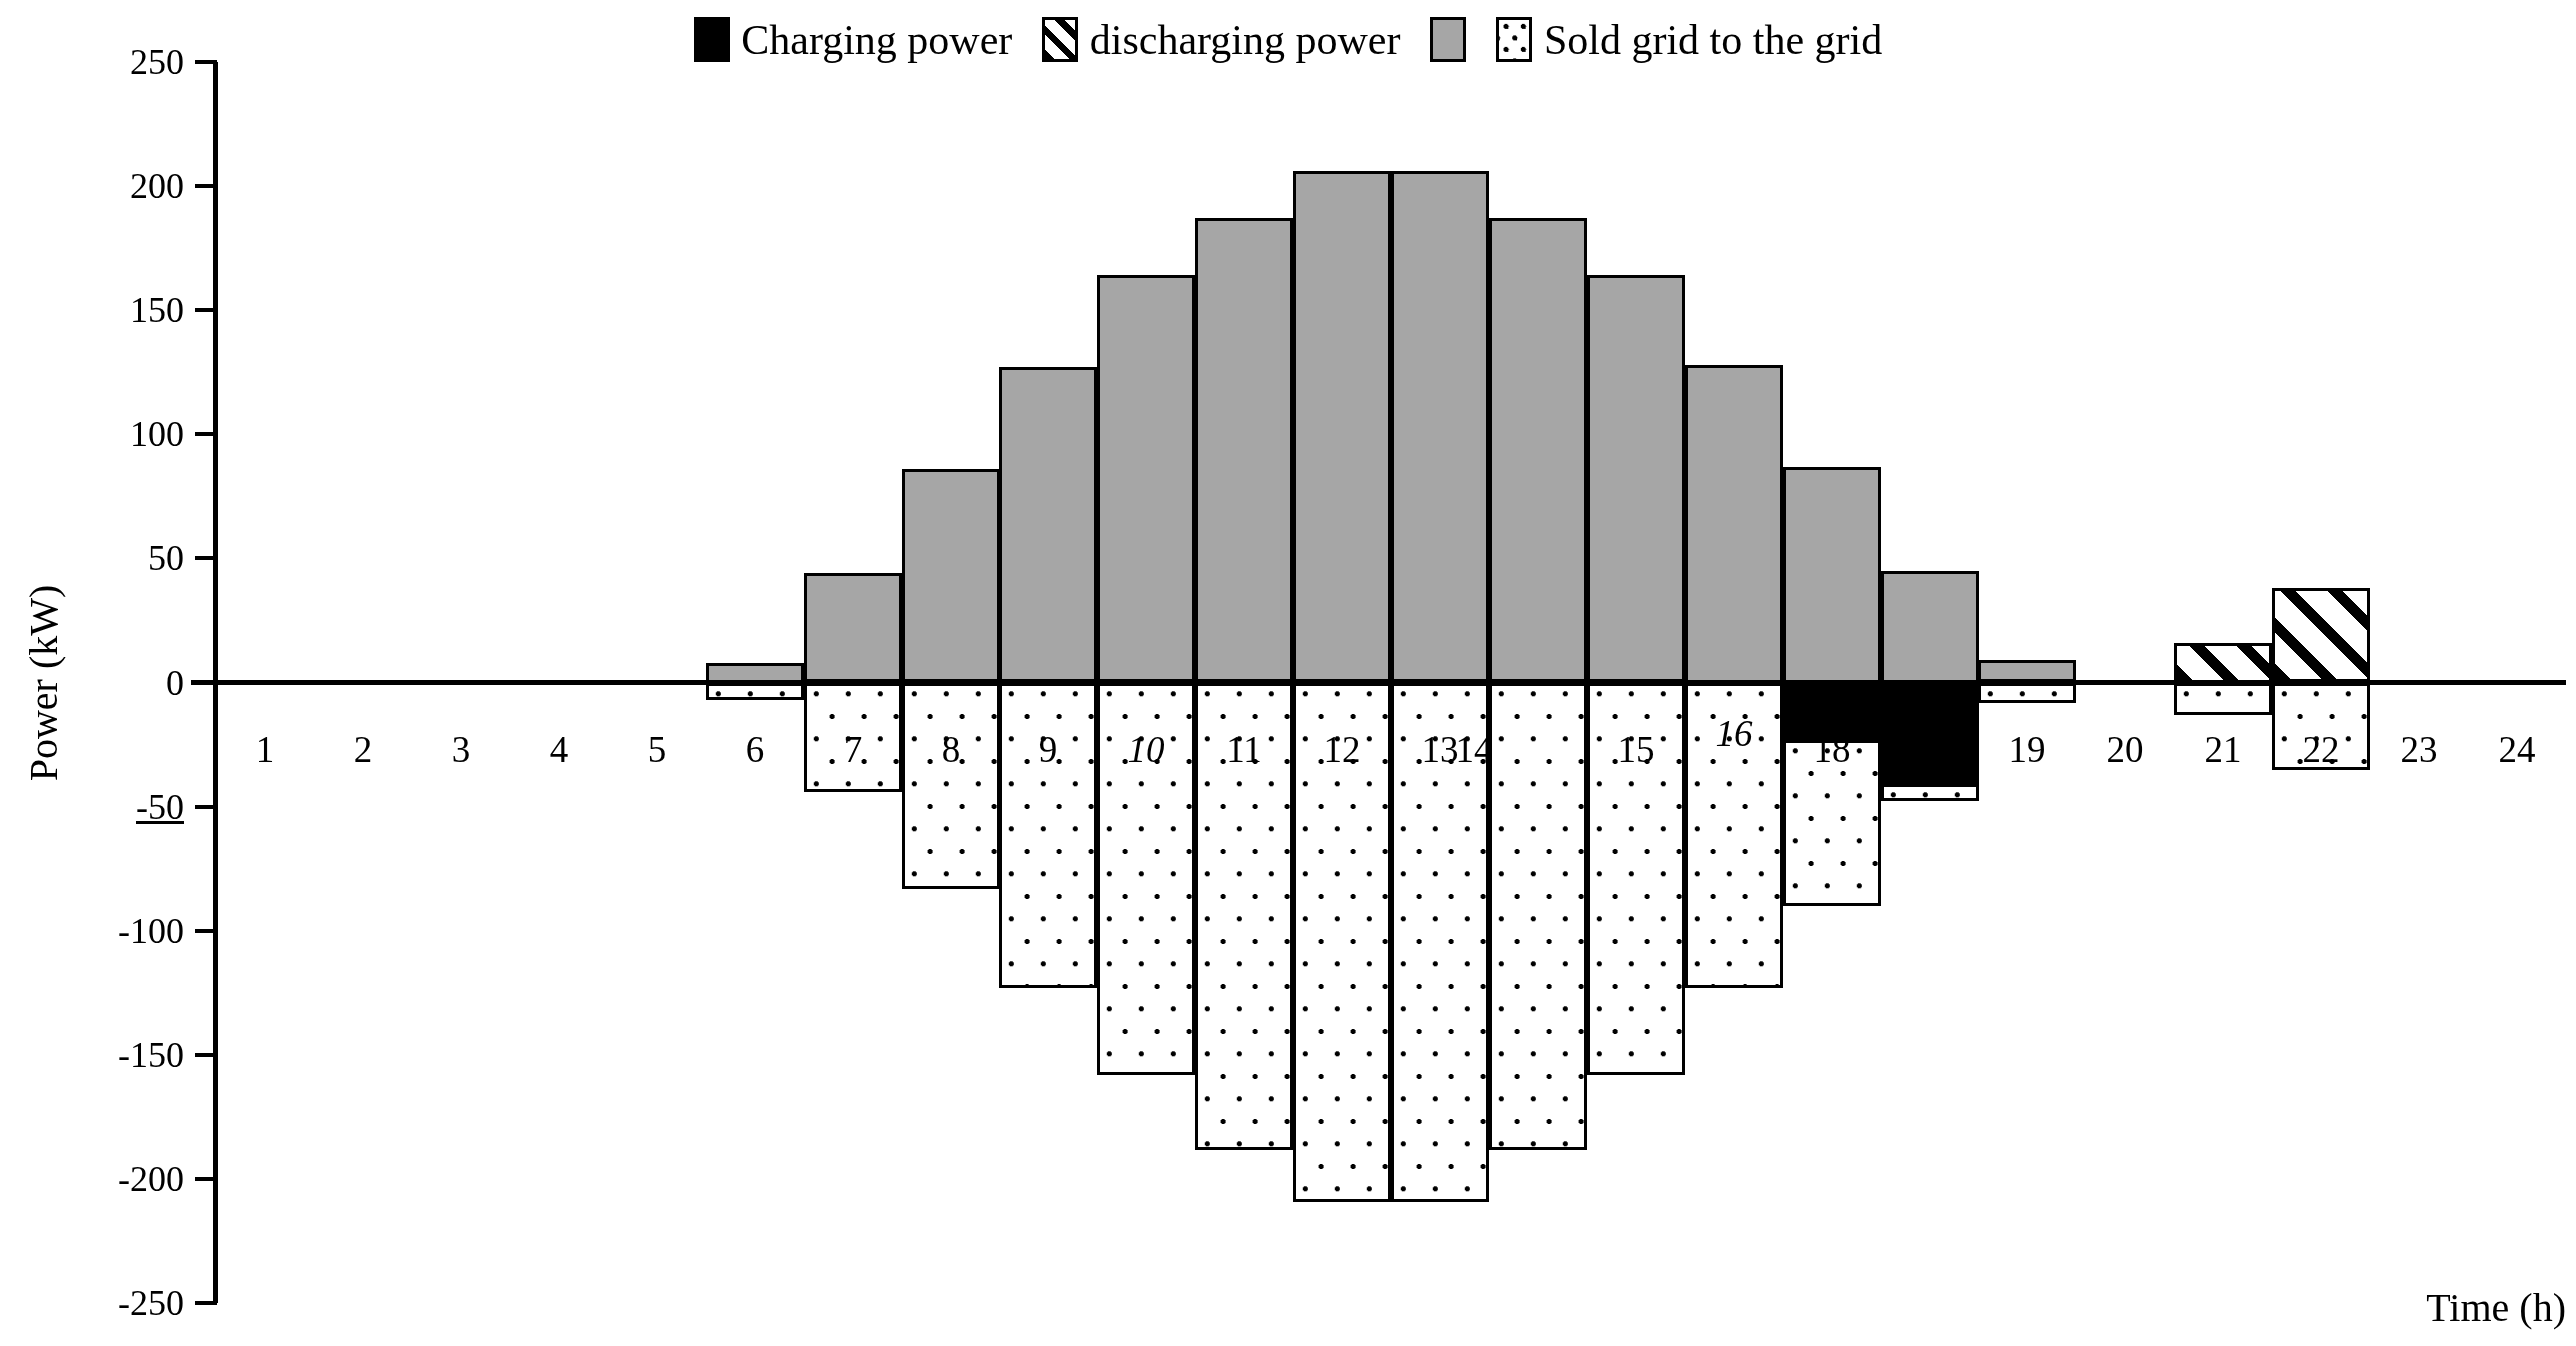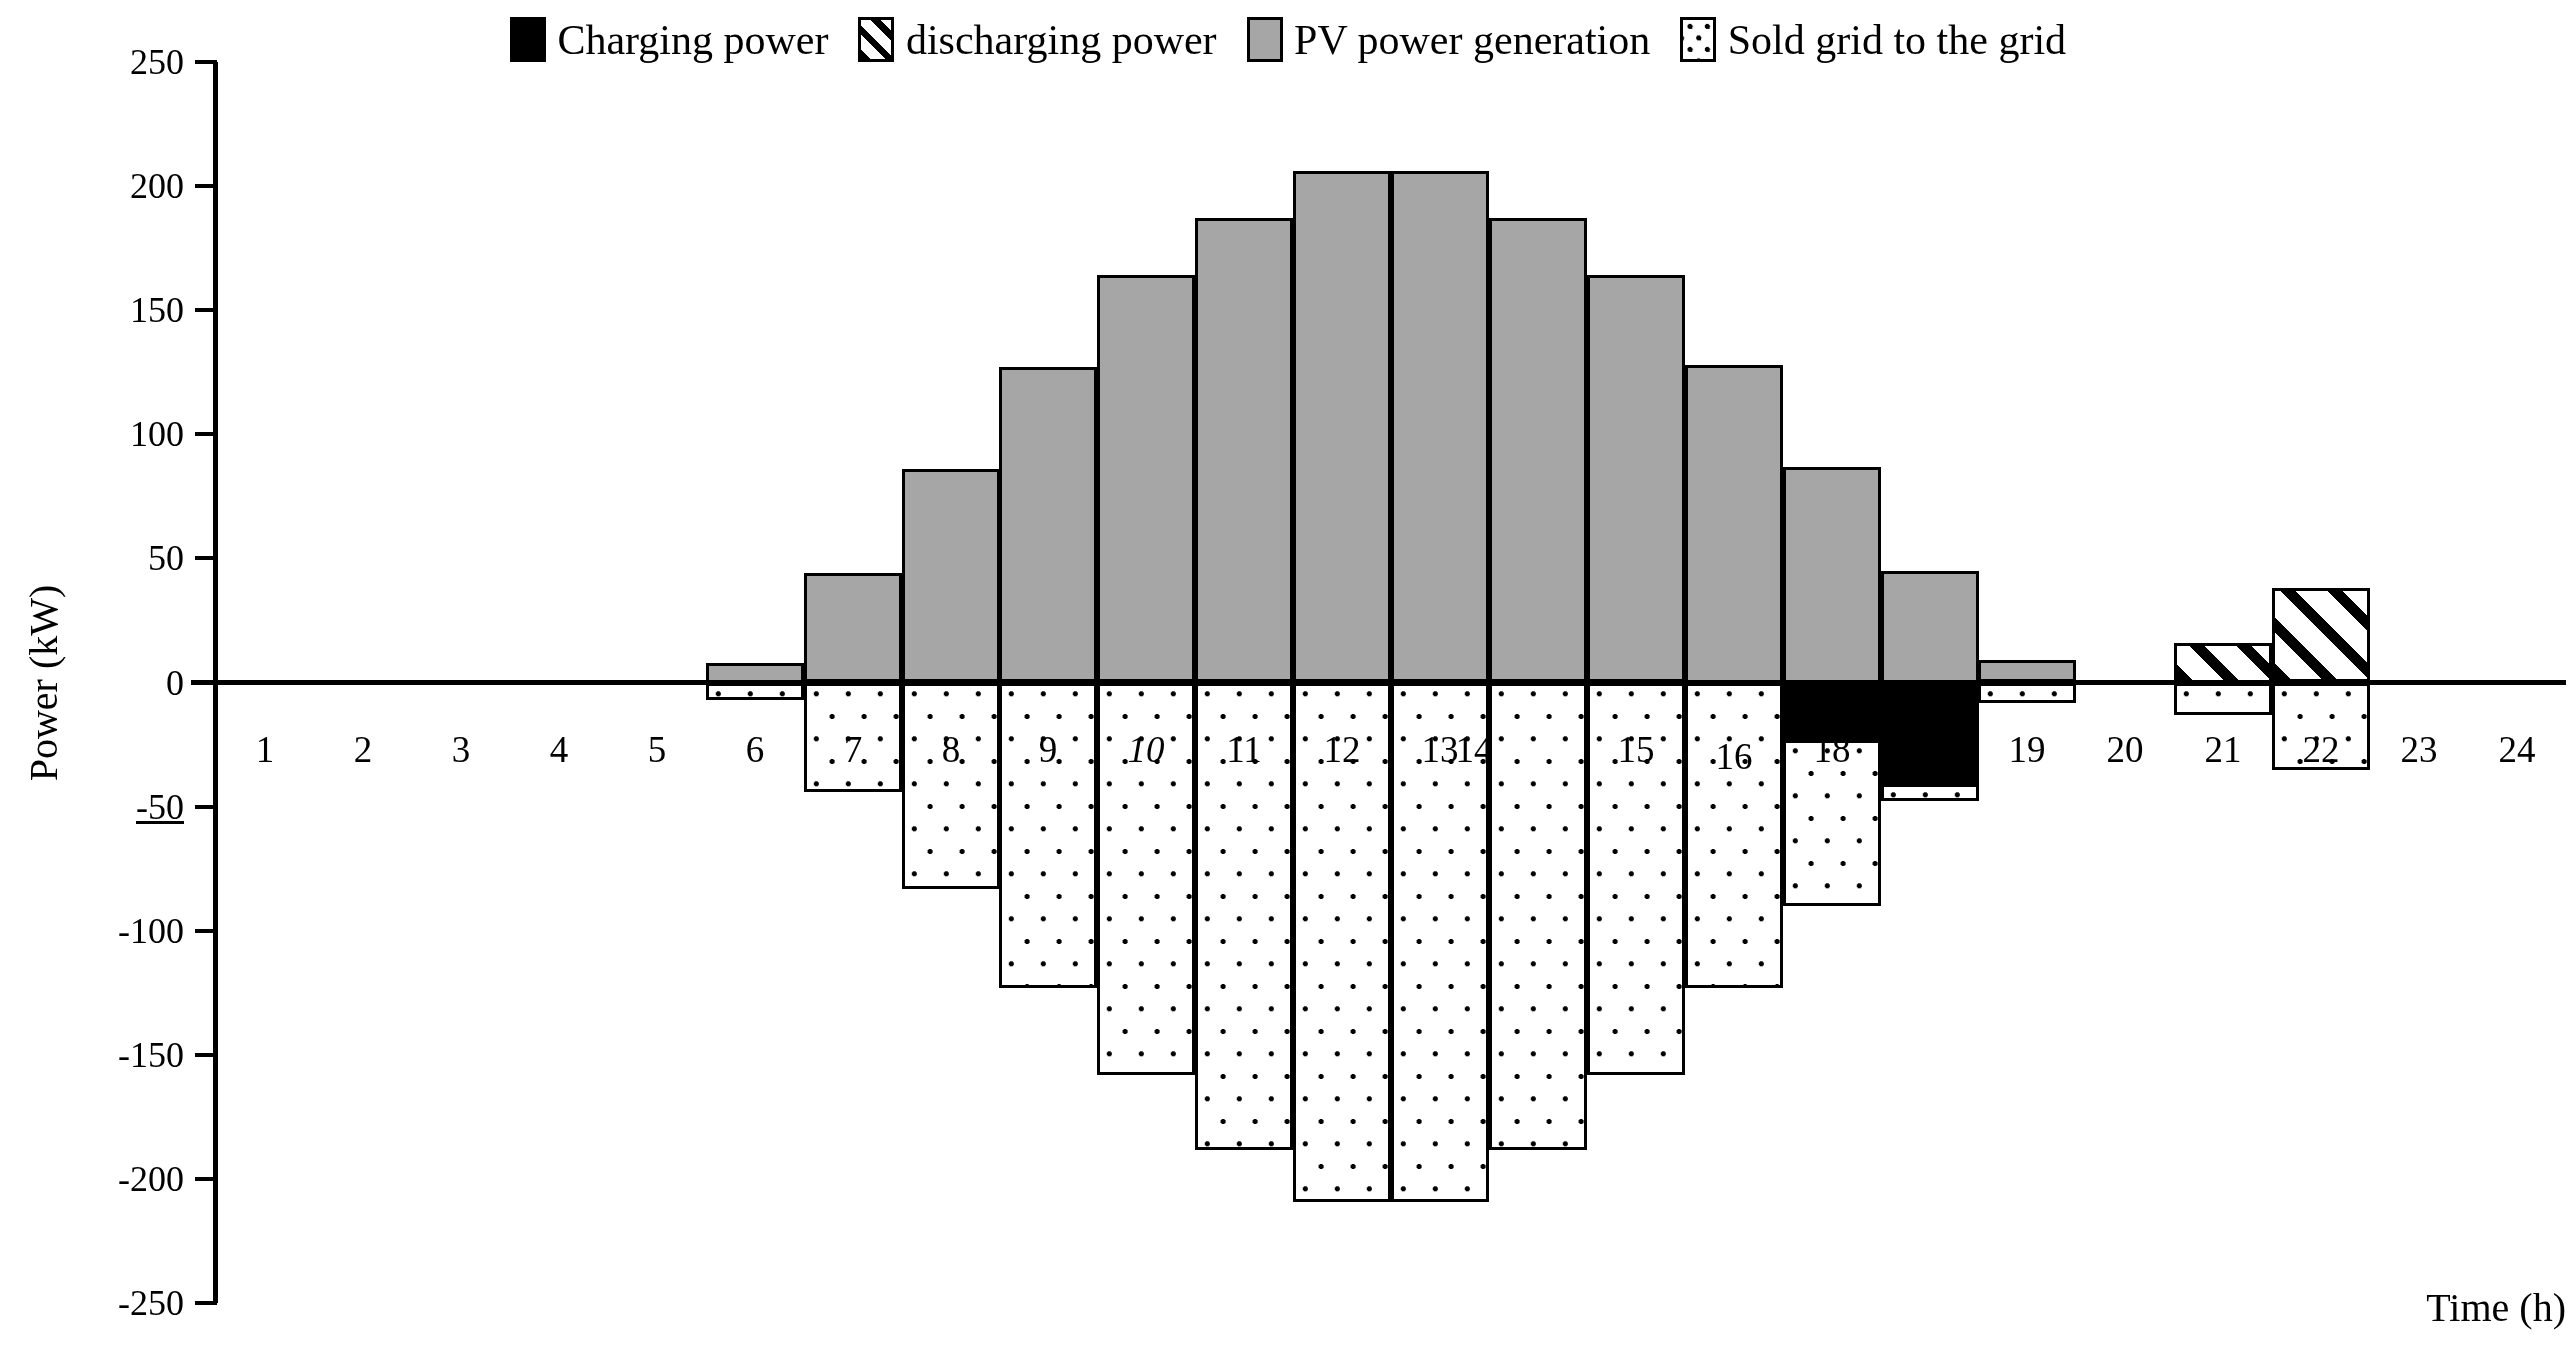--- a/index.html
+++ b/index.html
@@ -54,21 +54,20 @@
       <div class="legend-item">
         <span class="legend-swatch fill-solid-black"></span>
         <span class="legend-label">Charging power</span>
       </div>
       <div class="legend-item">
         <span class="legend-swatch fill-diagonal-hatch"></span>
         <span class="legend-label">discharging power</span>
       </div>
       <div class="legend-item">
         <span class="legend-swatch fill-solid-gray"></span>
-        <span class="legend-label">PV power generation</span>
       </div>
       <div class="legend-item">
         <span class="legend-swatch fill-dotted"></span>
         <span class="legend-label">Sold grid to the grid</span>
       </div>
     </div>
   <div id="plot">
       <div class="abs bar fill-solid-black" style="left:1783px;top:683px;width:98px;height:57px;"></div>
       <div class="abs bar fill-solid-black" style="left:1881px;top:683px;width:98px;height:102px;"></div>
       <div class="abs bar fill-diagonal-hatch" style="left:2174px;top:643px;width:98px;height:40px;"></div>
@@ -135,21 +134,21 @@
       <div class="abs xtick" style="left:706px;top:727px;width:98px;">6</div>
       <div class="abs xtick" style="left:804px;top:727px;width:98px;">7</div>
       <div class="abs xtick" style="left:902px;top:727px;width:98px;">8</div>
       <div class="abs xtick" style="left:999px;top:727px;width:98px;">9</div>
       <div class="abs xtick" style="left:1097px;top:727px;width:98px;font-style:italic;">10</div>
       <div class="abs xtick" style="left:1195px;top:727px;width:98px;">11</div>
       <div class="abs xtick" style="left:1293px;top:727px;width:98px;">12</div>
       <div class="abs xtick" style="left:1391px;top:727px;width:98px;">13</div>
       <div class="abs xtick" style="left:1425px;top:727px;width:98px;">14</div>
       <div class="abs xtick" style="left:1587px;top:727px;width:98px;">15</div>
-      <div class="abs xtick" style="left:1685px;top:734px;width:98px;">16</div>
+      <div class="abs xtick" style="left:1685px;top:711px;width:98px;font-style:italic;">16</div>
       <div class="abs xtick" style="left:1783px;top:727px;width:98px;">18</div>
       <div class="abs xtick" style="left:1978px;top:727px;width:98px;">19</div>
       <div class="abs xtick" style="left:2076px;top:727px;width:98px;">20</div>
       <div class="abs xtick" style="left:2174px;top:727px;width:98px;">21</div>
       <div class="abs xtick" style="left:2272px;top:727px;width:98px;">22</div>
       <div class="abs xtick" style="left:2370px;top:727px;width:98px;">23</div>
       <div class="abs xtick" style="left:2468px;top:727px;width:98px;">24</div>
     </div>
 
   <div class="abs axis-title" id="xlabel" style="left:216px;top:1284px;width:2350px;text-align:right;">Time (h)</div>

